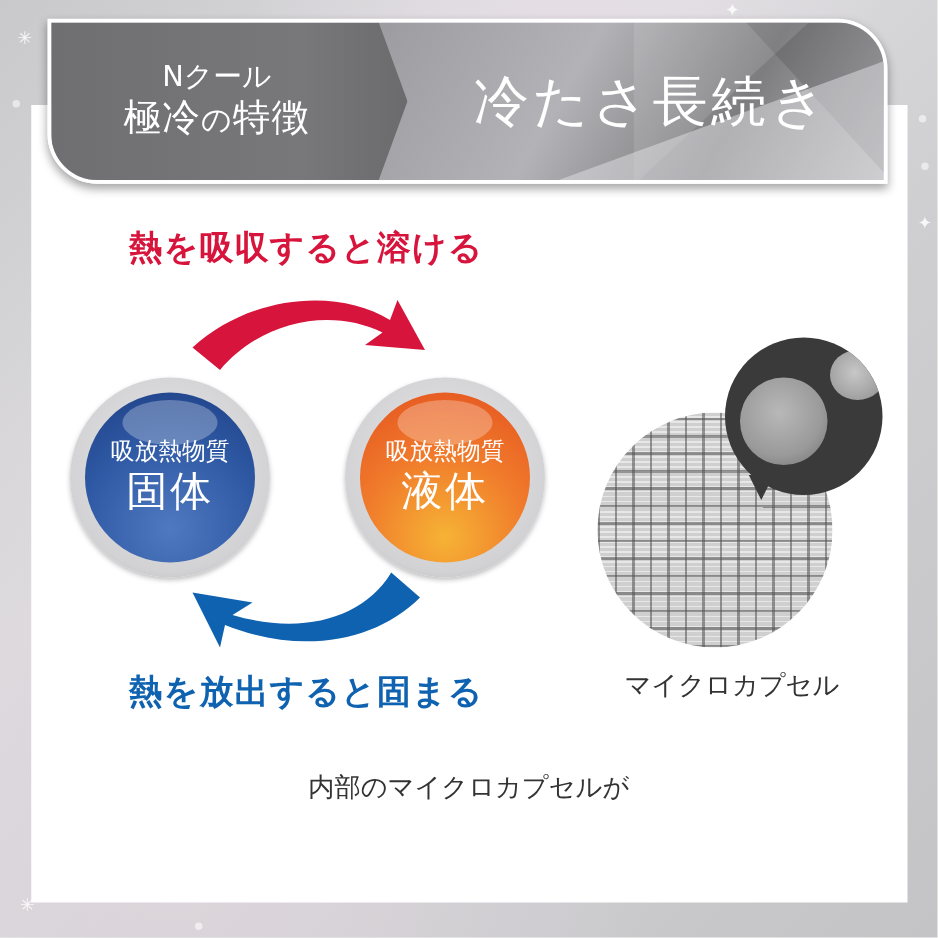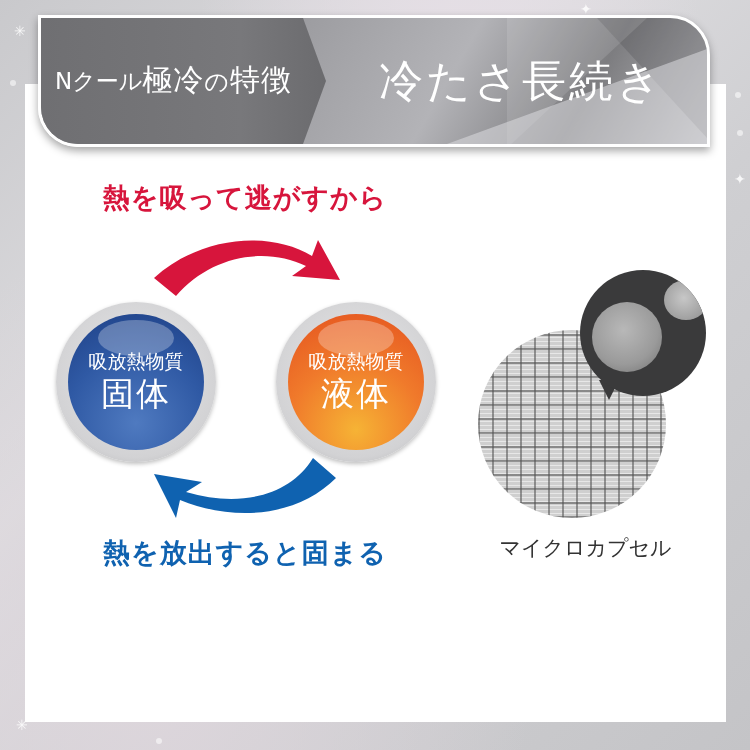--- a/index.html
+++ b/index.html
@@ -29,21 +29,21 @@
   .banner .facet1 { position:absolute; right:0; bottom:0; width:0; height:0;
     border-left:260px solid transparent; border-bottom:95px solid rgba(220,220,224,.55); }
   .banner .facet2 { position:absolute; right:60px; top:0; width:0; height:0;
     border-right:140px solid transparent; border-top:130px solid rgba(255,255,255,.12); }
   .banner .facet3 { position:absolute; right:0; top:0; width:0; height:0;
     border-left:110px solid transparent; border-top:120px solid rgba(60,60,64,.22); }
   .banner-left {
     position:absolute; left:0; top:0; width:285px; height:100%;
     background:linear-gradient(90deg,#6f6f72 0%,#78787b 70%,#6b6b6e 100%);
     clip-path:polygon(0 0, 262px 0, 285px 50%, 262px 100%, 0 100%);
-    display:flex; flex-direction:row; align-items:center; justify-content:center;
+    display:flex; flex-direction:column; align-items:center; justify-content:center;
     padding-right:20px; box-sizing:border-box;
   }
   .banner-left .sub { color:#fff; font-size:23px; line-height:28px; }
   .banner-left .main { color:#fff; font-size:30px; line-height:38px; letter-spacing:1px; }
   .banner-left .main .small { font-size:24px; }
   .banner-right {
     position:absolute; left:295px; top:0; right:0; height:100%;
     display:flex; align-items:center; justify-content:center;
     color:#fff; font-size:44px; letter-spacing:3px;
   }
@@ -134,21 +134,21 @@
   <div class="facet1"></div>
   <div class="banner-left">
     <div class="sub">Nクール</div>
     <div class="main">
       <span>極冷</span><span class="small">の</span><span>特徴</span>
     </div>
   </div>
   <div class="banner-right">冷たさ長続き</div>
 </div>
 
-<div class="label-red">熱を吸って逃がすから</div>
+<div class="label-red">熱を吸収すると溶ける</div>
 
 <svg class="arrow" style="left:140px;top:228px;" width="210" height="80" viewBox="0 0 210 80">
   <path d="M14 50 C 60 8, 130 2, 172 28 L 178 12 L 200 52 L 152 48 L 166 38 C 125 18, 70 28, 36 68 Z" fill="#d7153c"></path>
 </svg>
 
 <div class="orb solid" style="left:56px;top:302px;">
   <div class="inner">
     <div class="t1">吸放熱物質</div>
     <div class="t2">固体</div>
   </div>
@@ -171,13 +171,14 @@
   <div class="mesh"></div>
   <div class="bubble-tail"></div>
   <div class="bubble">
     <div class="sphere-big"></div>
     <div class="sphere-small"></div>
   </div>
   <div class="capsule-label">マイクロカプセル</div>
 </div>
 
 <div class="desc">
+  <div>内部のマイクロカプセルが</div>
 </div>
 
 </body></html>

